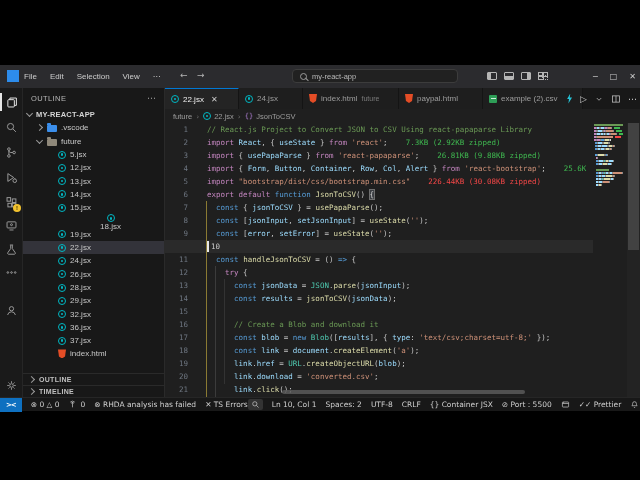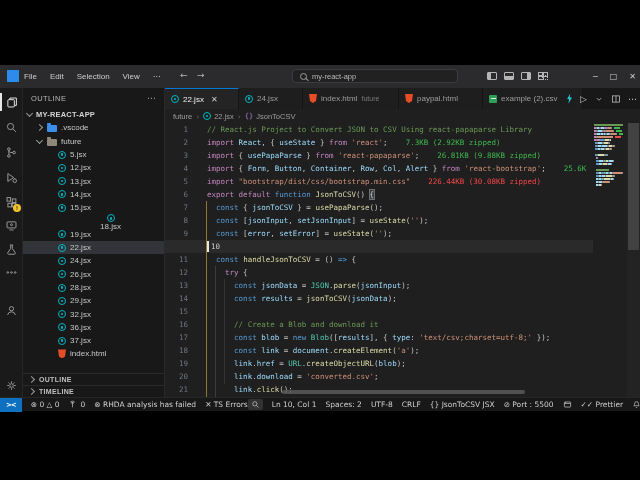--- a/index.html
+++ b/index.html
@@ -644,21 +644,21 @@
           <div class="sb-item">
             <span class="sym">Spaces: 2</span>
           </div>
           <div class="sb-item">
             <span class="sym">UTF-8</span>
           </div>
           <div class="sb-item">
             <span class="sym">CRLF</span>
           </div>
           <div class="sb-item">
-            <span class="sym">{} JsonToCSV JSX</span>
+            <span class="sym">{} Container JSX</span>
           </div>
           <div class="sb-item">
             <span class="sym">⊘ Port : 5500</span>
           </div>
           <div class="sb-item">
             <svg viewBox="0 0 16 16" style="height: 9px; width: 9px;">
               <rect x="2.5" y="3.5" width="11" height="9" rx="1"></rect>
               <path d="M2.5 6.2h11"></path>
               <circle cx="4.4" cy="4.9" r=".4"></circle>
             </svg>

